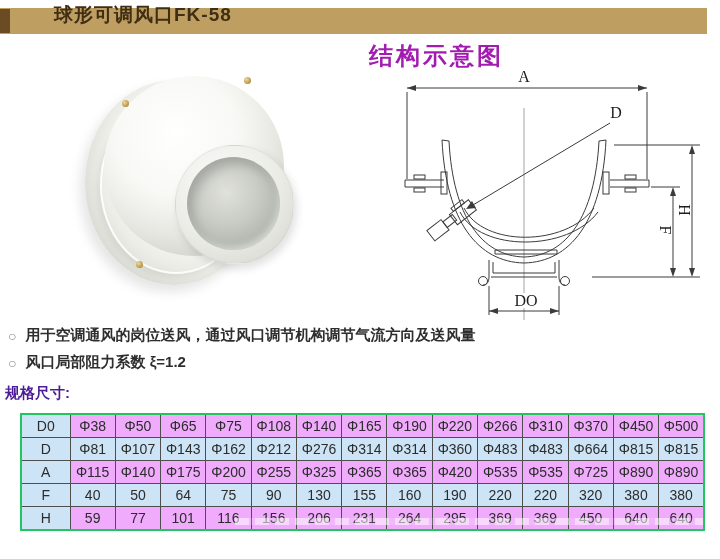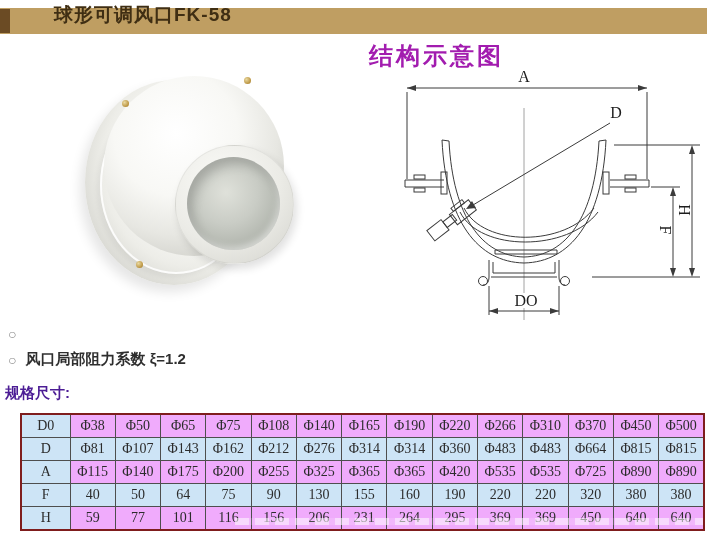--- a/index.html
+++ b/index.html
@@ -43,21 +43,21 @@
   .features{position:absolute;left:8px;top:326px;width:700px;}
   .feature{display:flex;align-items:center;margin-bottom:8px;font-size:15px;font-weight:bold;color:#2e2e2e;}
   .bullet{color:#8a8a8a;font-weight:normal;font-size:14px;margin-right:9px;}
   
   .spec-title{position:absolute;left:5px;top:384px;font-size:15px;font-weight:bold;color:#4c1d95;}
   table.spec{
     position:absolute;left:20px;top:413px;width:685px;border-collapse:collapse;
     table-layout:fixed;font-size:14px;color:#2c2c2c;
   }
   table.spec td{border:1px solid #4e4e4e;text-align:center;height:22px;padding:0;overflow:hidden;}
-  table.spec{border:2px solid #7f1d1d;font-family:Liberation Serif, serif;}
+  table.spec{border:2px solid #22c55e;}
   td.rlabel{background:#cde4f6;}
   td.cream{background:#f0abfc;}
   td.blue{background:#cde4f6;margin-left:28px;}
   col.labelcol{width:49px;}
   .watermark{position:absolute;left:235px;top:518px;width:468px;height:7px;
     background:repeating-linear-gradient(90deg, rgba(255,255,255,0.55) 0 14px, rgba(255,255,255,0.15) 14px 20px);
     pointer-events:none;}
 </style>
 </head>
 <body>
@@ -151,20 +151,21 @@
   <text x="172" y="20" text-anchor="middle">A</text>
   <text x="264" y="56" text-anchor="middle">D</text>
   <text x="332" y="153" text-anchor="middle" transform="rotate(90 332 148)">H</text>
   <text x="313" y="173" text-anchor="middle" transform="rotate(90 313 168)">F</text>
   <text x="174" y="244" text-anchor="middle">DO</text>
 </svg>
 
 <div class="features">
   <div class="feature">
     <span class="bullet">○</span>
+    <span>用于空调通风的岗位送风，通过风口调节机构调节气流方向及送风量</span>
   </div>
   <div class="feature">
     <span class="bullet">○</span>
     <span>风口局部阻力系数 ξ=1.2</span>
   </div>
 </div>
 
 <div class="spec-title">规格尺寸:</div>
 <table class="spec">
   <colgroup>

